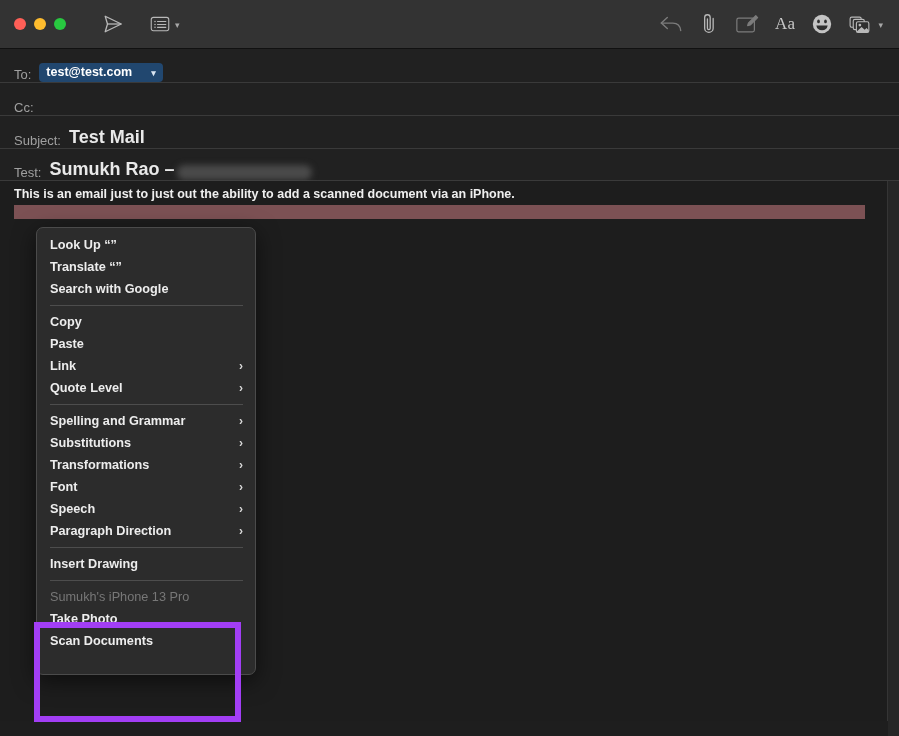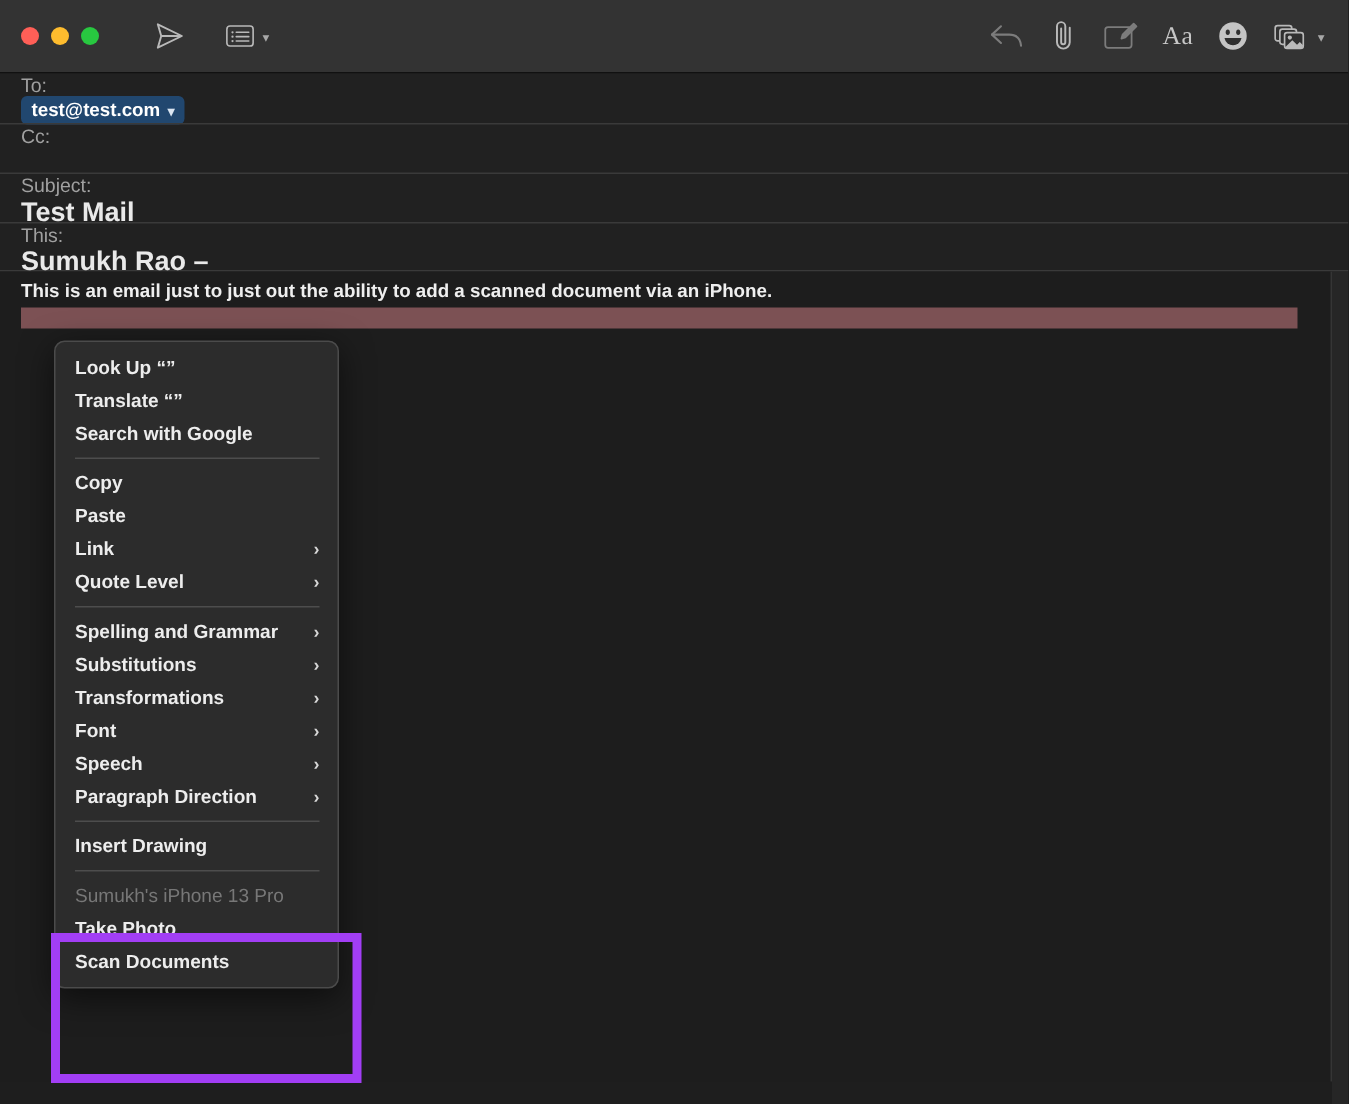--- a/index.html
+++ b/index.html
@@ -89,43 +89,42 @@
   }
 
   
   .headers {
     background: #212121;
   }
   .hrow {
     position: relative;
     height: 33px;
     display: flex;
-    align-items: flex-start;
+    align-items: flex-end;
     padding-left: 14px;
     box-sizing: border-box;
-    flex-direction: column;
   }
   .hrow + .hrow { border-top: 1px solid #3a3a3a; }
   .hrow:last-child { border-bottom: 1px solid #3a3a3a; }
   .hlabel {
     color: #a0a0a0;
     font-size: 13px;
     margin-right: 8px;
     white-space: nowrap;
   }
   .hvalue {
     color: #e9e9e9;
     font-size: 18px;
     font-weight: bold;
     white-space: nowrap;
   }
   .token {
     display: inline-flex;
     align-items: center;
-    gap: 5px;
+    gap: 19px;
     background: #21476f;
     color: #ffffff;
     font-size: 12.5px;
     font-weight: bold;
     border-radius: 4px;
     padding: 2px 7px 3px 7px;
   }
   .token .chev { color: #dbe6f2; font-size: 9px; }
   .redaction {
     display: inline-block;
@@ -169,25 +168,25 @@
     width: 11px;
     height: 100%;
     background: #262626;
   }
 
   
   .ctx-menu {
     position: absolute;
     left: 36px;
     top: 227px;
-    width: 190px;
+    width: 220px;
     background: #2c2c2c;
     border: 1px solid #4b4b4b;
     border-radius: 7px;
-    padding: 6px 0 0 0;
+    padding: 6px 0 16px 0;
     box-sizing: border-box;
     box-shadow: 0 6px 22px rgba(0,0,0,0.55);
     z-index: 5;
   }
   .mi {
     position: relative;
     display: flex;
     align-items: center;
     height: 22px;
     padding: 0 10px 0 13px;
@@ -321,21 +320,21 @@
       <span class="hlabel">Cc:</span>
       <span class="hvalue"></span>
     </div>
 
     <div class="hrow">
       <span class="hlabel">Subject:</span>
       <span class="hvalue">Test Mail</span>
     </div>
 
     <div class="hrow">
-      <span class="hlabel">This:</span>
+      <span class="hlabel">Test:</span>
       <span class="hvalue">Sumukh Rao –</span>
       <span class="redaction"></span>
     </div>
   </div>
 
   <div class="bodyarea">
     <div class="body-text">This is an email just to just out the ability to add a scanned document via an iPhone.</div>
     <div class="selection-bar"></div>
   </div>
   <div class="scroll-gutter" style="position:absolute;right:0;top:181px;height:555px;"></div>

